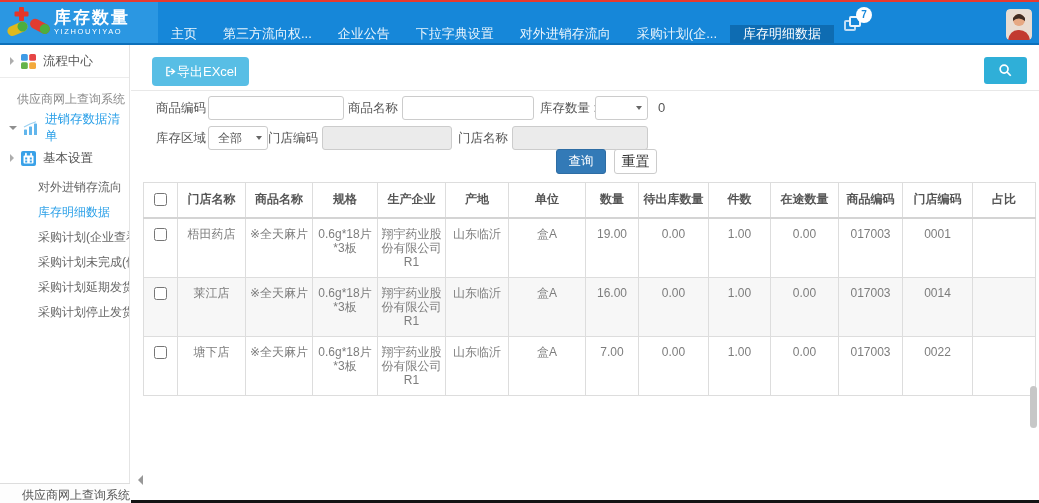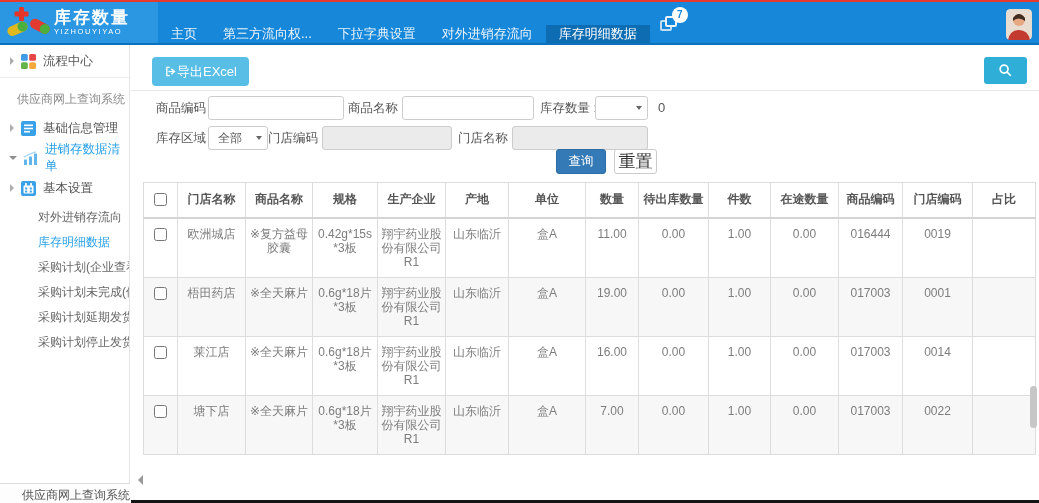--- a/index.html
+++ b/index.html
@@ -70,21 +70,21 @@
     background:#fff; font-size:12px; color:#555; cursor:pointer; }
   .f-select .sel-text { display:block; line-height:22px; padding-left:9px; padding-right:16px; }
   .sel-caret { position:absolute; right:5px; top:9px; width:0; height:0;
     border-top:4px solid #666; border-left:3.5px solid transparent; border-right:3.5px solid transparent; }
   .f-suffix { position:absolute; font-size:13px; color:#555; height:24px; line-height:24px; }
   .btn-query { position:absolute; left:425px; top:104px; width:50px; height:25px;
     background:#337ab7; color:#fff; border:1px solid #2e6da4; border-radius:3px;
     font-size:12.5px; cursor:pointer; font-family:inherit; }
   .btn-reset { position:absolute; left:483px; top:104px; width:43px; height:25px;
     background:#fff; color:#333; border:1px solid #ccc; border-radius:3px;
-    font-size:17px; cursor:pointer; font-family:inherit; }
+    font-size:14px; cursor:pointer; font-family:inherit; }
 
   
   .grid-wrap { position:absolute; left:12px; top:137px; width:893px; }
   table.grid { border-collapse:collapse; table-layout:fixed; width:892px; }
   .grid th, .grid td { border:1px solid #ddd; text-align:center; vertical-align:top;
     padding:8px 3px; font-size:12px; line-height:14px; word-break:break-all; }
   .grid th { color:#555; font-weight:bold; border-bottom:2px solid #d4d4d4; padding-top:9px; background:#fff; }
   .grid td { color:#7d7d7d; }
   .grid thead tr { height:33px; }
   .grid tbody tr { height:57px; }
@@ -119,22 +119,24 @@
     </div>
     <div class="brand-text">
       <div class="brand-title">库存数量</div>
       <div class="brand-sub">YIZHOUYIYAO</div>
     </div>
   </div>
 
   <div class="nav-items">
       <div class="nav-item">主页</div>
       <div class="nav-item">第三方流向权...</div>
+      <div class="nav-item">企业公告</div>
       <div class="nav-item">下拉字典设置</div>
       <div class="nav-item">对外进销存流向</div>
+      <div class="nav-item">采购计划(企...</div>
       <div class="nav-item active">库存明细数据</div>
     </div>
 
   <div class="notif">
     <span class="msg-sq back"></span>
     <span class="msg-sq front"></span>
     <span class="notif-badge">7</span>
   </div>
 
   <div class="avatar">
@@ -156,32 +158,20 @@
         <rect x="8.2" y="0" width="6.8" height="6.8" rx="1.6" fill="#e64545"></rect>
         <rect x="0" y="8.2" width="6.8" height="6.8" rx="1.6" fill="#63b34a"></rect>
         <rect x="8.2" y="8.2" width="6.8" height="6.8" rx="1.6" fill="#f3a93c"></rect>
       </svg>
     </span>
     <span>流程中心</span>
   </div>
 
   <div class="section-label">供应商网上查询系统</div>
 
-  <div class="side-row group">
-    <span class="caret-r"></span>
-    <span class="side-ic">
-      <svg width="15" height="15" viewBox="0 0 15 15">
-        <rect width="15" height="15" rx="2" fill="#39a1e8"></rect>
-        <rect x="3" y="3.5" width="9" height="1.6" fill="#fff"></rect>
-        <rect x="3" y="6.7" width="9" height="1.6" fill="#fff"></rect>
-        <rect x="3" y="9.9" width="6" height="1.6" fill="#fff"></rect>
-      </svg>
-    </span>
-    <span>基础信息管理</span>
-  </div>
 
   <div class="side-row group expanded">
     <span class="caret-d"></span>
     <span class="side-ic">
       <svg width="15" height="15" viewBox="0 0 15 15">
         <rect x="1" y="8.5" width="3" height="5.5" rx="0.6" fill="#62b6ec"></rect>
         <rect x="6" y="5.5" width="3" height="8.5" rx="0.6" fill="#62b6ec"></rect>
         <rect x="11" y="2.5" width="3" height="11.5" rx="0.6" fill="#62b6ec"></rect>
         <path d="M1 6 L7 3 L13 0.8" stroke="#9ed2f2" stroke-width="1.2" fill="none"></path>
       </svg>
@@ -300,36 +290,20 @@
             <th>件数</th>
             <th>在途数量</th>
             <th>商品编码</th>
             <th>门店编码</th>
             <th>占比</th>
           </tr>
       </thead>
       <tbody>
           <tr>
             <td><input type="checkbox" style=""></td>
-            <td>欧洲城店</td>
-            <td>※复方益母胶囊</td>
-            <td>0.42g*15s*3板</td>
-            <td>翔宇药业股份有限公司R1</td>
-            <td>山东临沂</td>
-            <td>盒A</td>
-            <td>11.00</td>
-            <td>0.00</td>
-            <td>1.00</td>
-            <td>0.00</td>
-            <td>016444</td>
-            <td>0019</td>
-            <td></td>
-          </tr>
-          <tr>
-            <td><input type="checkbox" style=""></td>
             <td>梧田药店</td>
             <td>※全天麻片</td>
             <td>0.6g*18片*3板</td>
             <td>翔宇药业股份有限公司R1</td>
             <td>山东临沂</td>
             <td>盒A</td>
             <td>19.00</td>
             <td>0.00</td>
             <td>1.00</td>
             <td>0.00</td>

